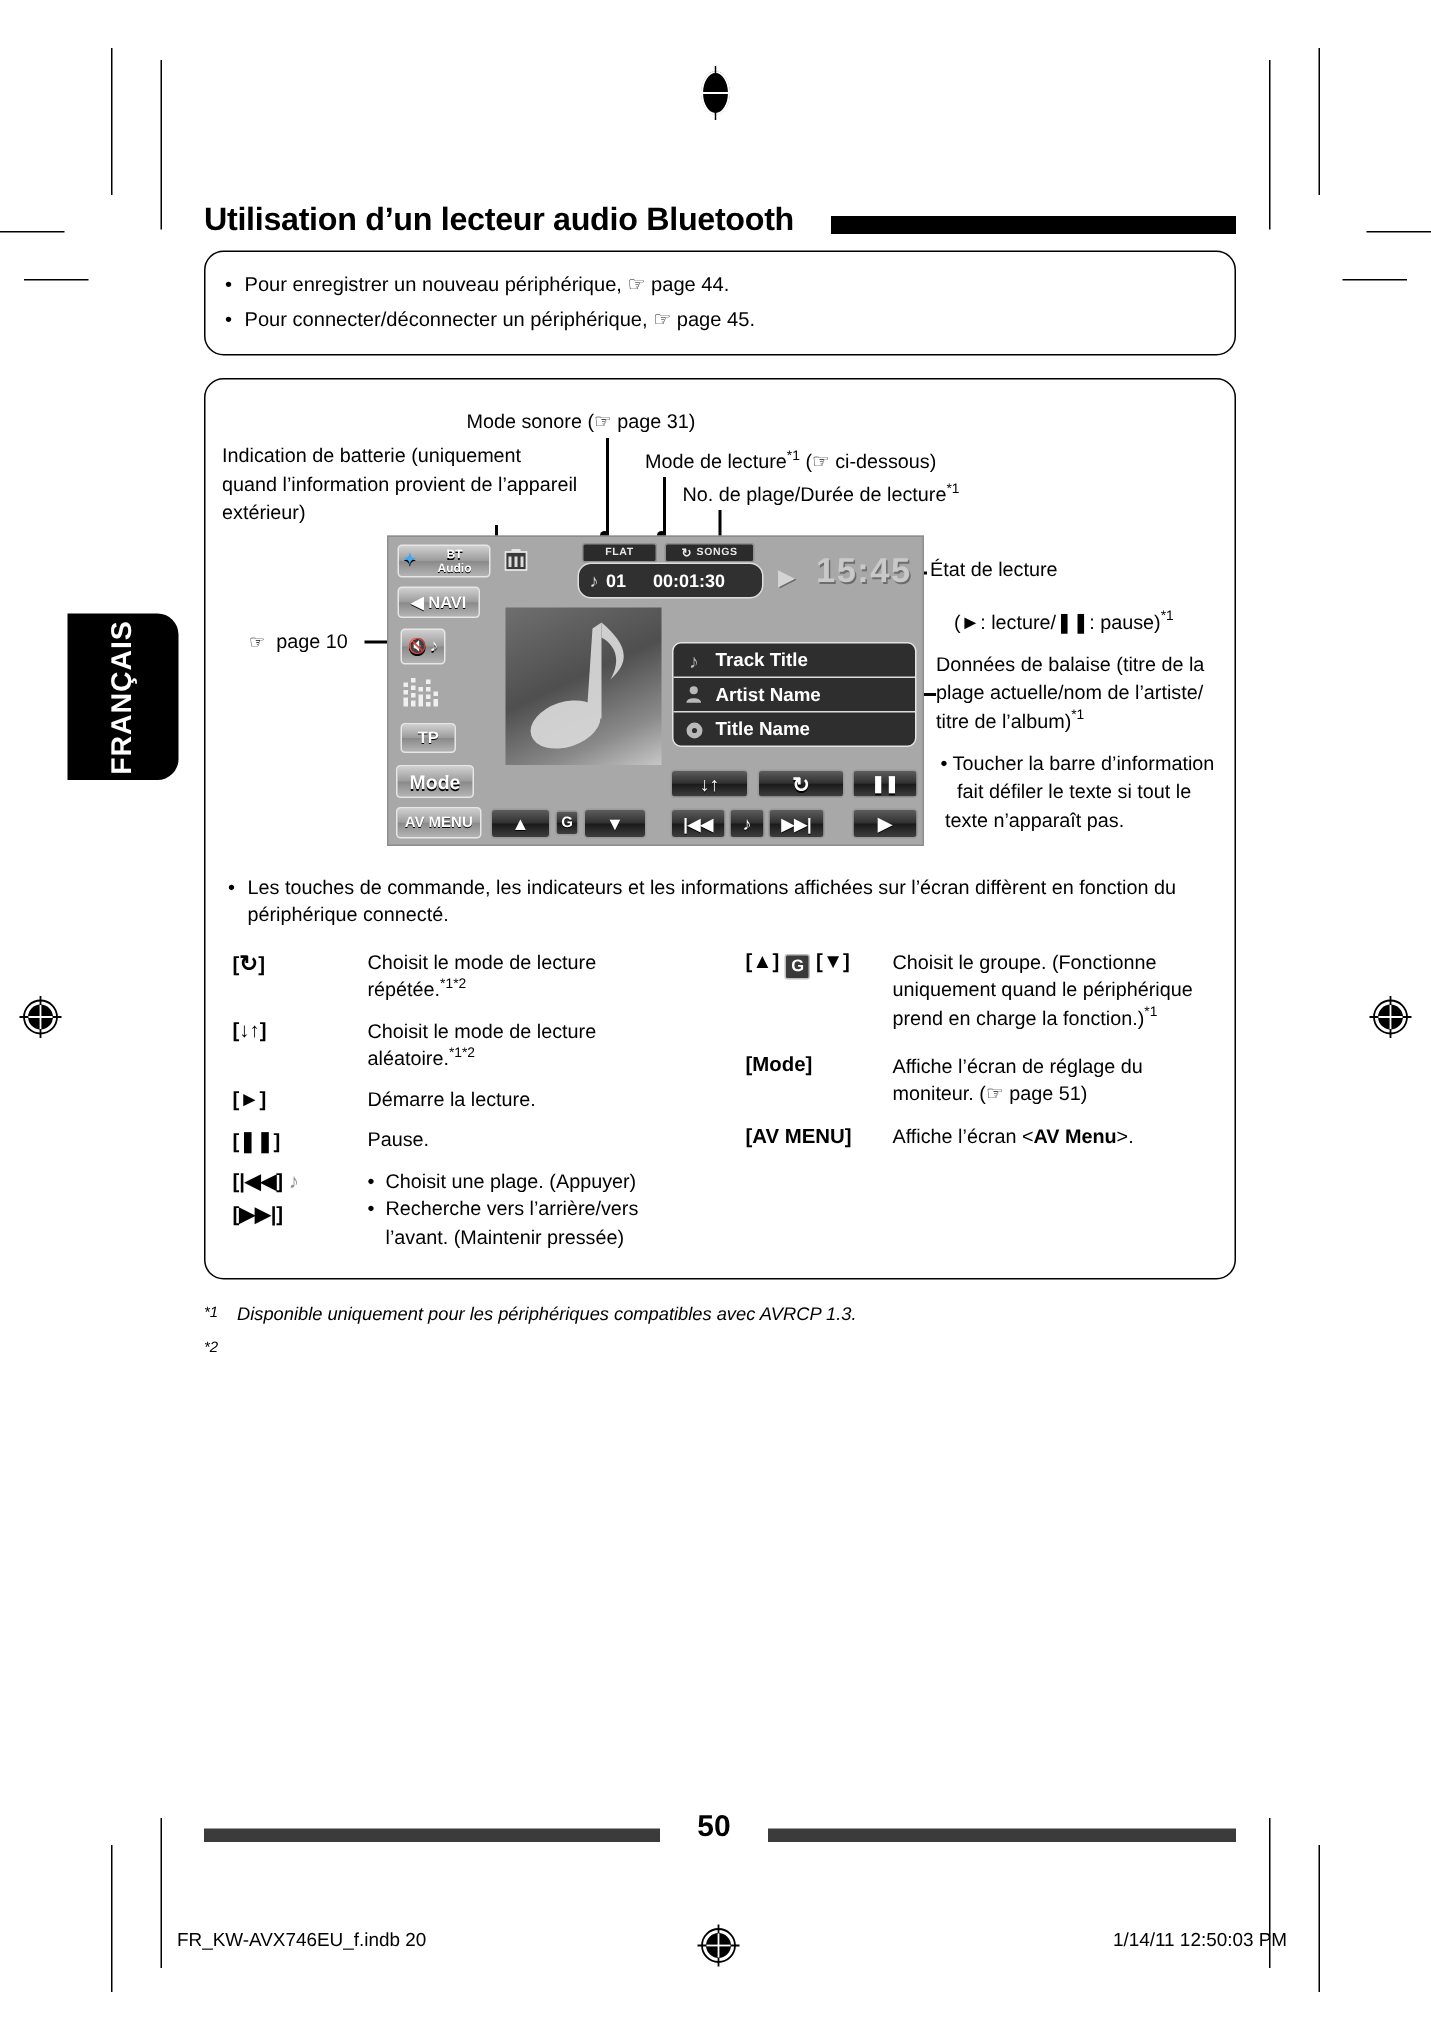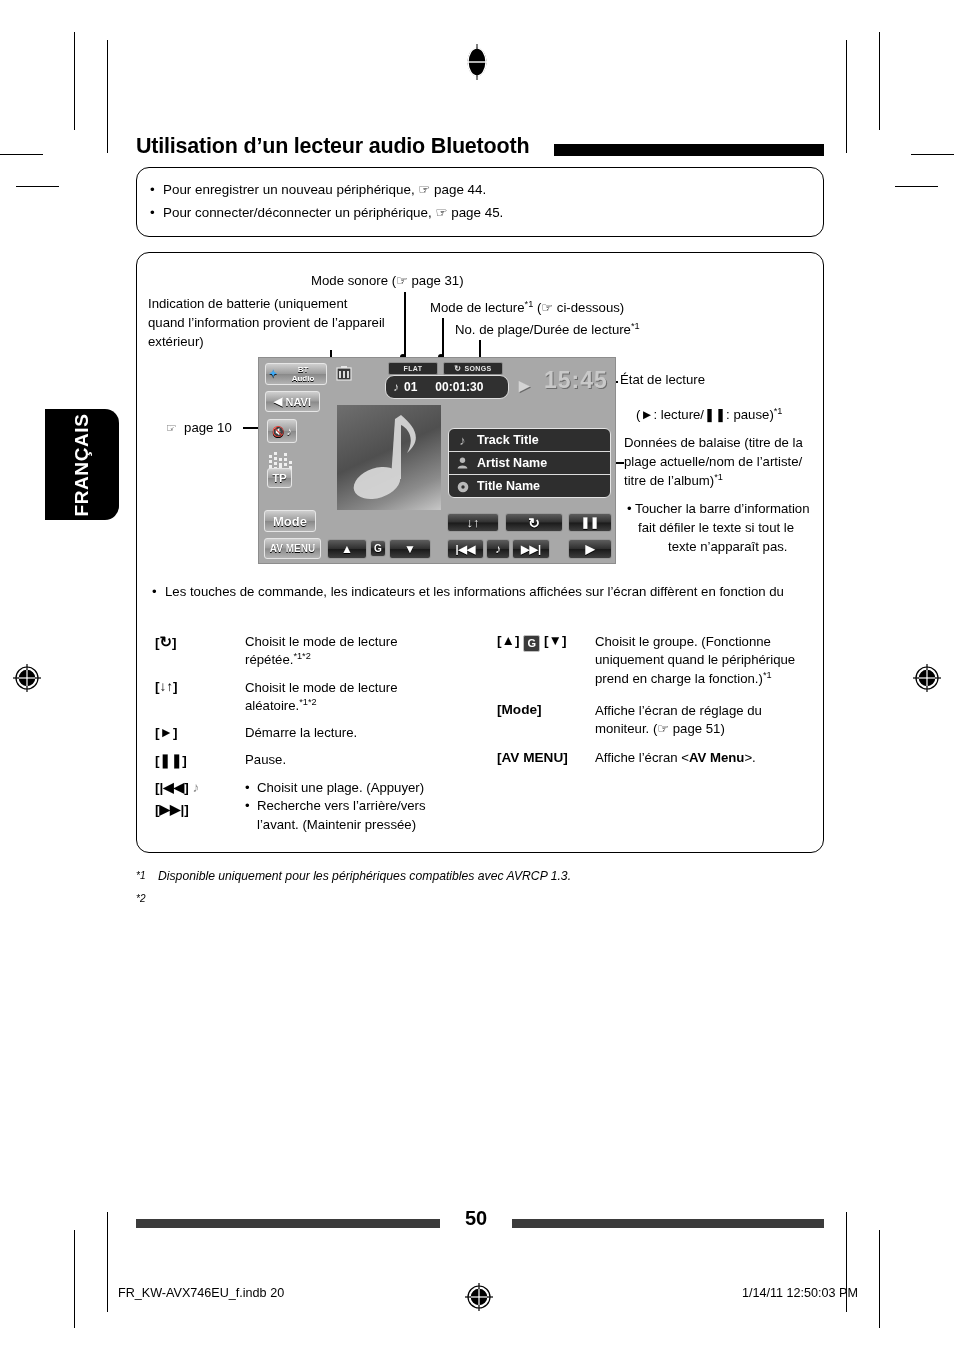--- a/index.html
+++ b/index.html
@@ -245,21 +245,21 @@
 <div class="dot" style="left:504px;top:378px;"></div>
 
 <div class="callout nw" style="left:624px;top:434px;">Données de balaise (titre de la</div>
 <div class="callout nw" style="left:624px;top:453px;">plage actuelle/nom de l’artiste/</div>
 <div class="callout nw" style="left:624px;top:472px;">titre de l’album)<sup class="fn">*1</sup></div>
 <div class="callout nw" style="left:627px;top:500px;">
   <span>•</span>
   <span>Toucher la barre d’information</span>
 </div>
 <div class="callout nw" style="left:638px;top:519px;">fait défiler le texte si tout le</div>
-<div class="callout nw" style="left:668px;top:538px;">texte n’apparaît pas.</div>
+<div class="callout nw" style="left:630px;top:538px;">texte n’apparaît pas.</div>
 <div class="ldr" style="left:610px;top:462px;width:14px;height:2px;"></div>
 
 <div class="abs" id="device">
 
   <div class="dbtn lite" style="left:6px;top:5px;width:62px;height:22px;flex-direction:column;line-height:9px;font-size:8px;">
     <span style="position:absolute;left:3px;top:5px;font-size:10px;color:#3fa9f5;">✦</span>
     <span style="margin-left:14px;">BT</span>
     <span style="margin-left:14px;">Audio</span>
   </div>
 
@@ -288,21 +288,21 @@
         <rect x="16" y="2" width="3" height="3"></rect>
           <rect x="16" y="7" width="3" height="3"></rect>
         <rect x="16" y="12" width="3" height="3"></rect>
           <rect x="16" y="17" width="3" height="3"></rect>
         <rect x="21" y="10" width="3" height="3"></rect>
           <rect x="21" y="15" width="3" height="5"></rect>
       </g>
     </svg>
   </div>
 
-  <div class="dbtn lite" style="left:8px;top:110px;width:25px;height:20px;font-size:11px;">
+  <div class="dbtn lite" style="left:8px;top:124px;width:37px;height:20px;font-size:11px;">
     <span>TP</span>
   </div>
 
   <div class="dbtn lite" style="left:5px;top:152px;width:52px;height:22px;font-size:13px;">
     <span>Mode</span>
   </div>
 
   <div class="dbtn lite" style="left:5px;top:180px;width:57px;height:21px;font-size:10px;">
     <span>AV MENU</span>
   </div>
@@ -400,20 +400,21 @@
     <span>▶▶|</span>
   </div>
   <div class="dbtn dark" style="left:309px;top:181px;width:44px;height:20px;font-size:12px;">
     <span>▶</span>
   </div>
 </div>
 
 <div class="callout" style="left:152px;top:583px;width:660px;">
   <span style="position:absolute;left:0;top:0;">•</span>
   <div style="padding-left:13px;">Les touches de commande, les indicateurs et les informations affichées sur l’écran diffèrent en fonction du</div>
+  <div style="padding-left:13px;">périphérique connecté.</div>
 </div>
 
 <div class="lkey" style="left:155px;top:633px;">[<span style="font-size:15px;">↻</span>]</div>
 <div class="ldesc" style="left:245px;top:633px;font-size:13.2px;line-height:18.3px;">
   <div>Choisit le mode de lecture</div>
   <div>répétée.<sup class="fn">*1*2</sup></div>
 </div>
 
 <div class="lkey" style="left:155px;top:679px;">[↓↑]</div>
 <div class="ldesc" style="left:245px;top:679px;font-size:13.2px;line-height:18.3px;">

